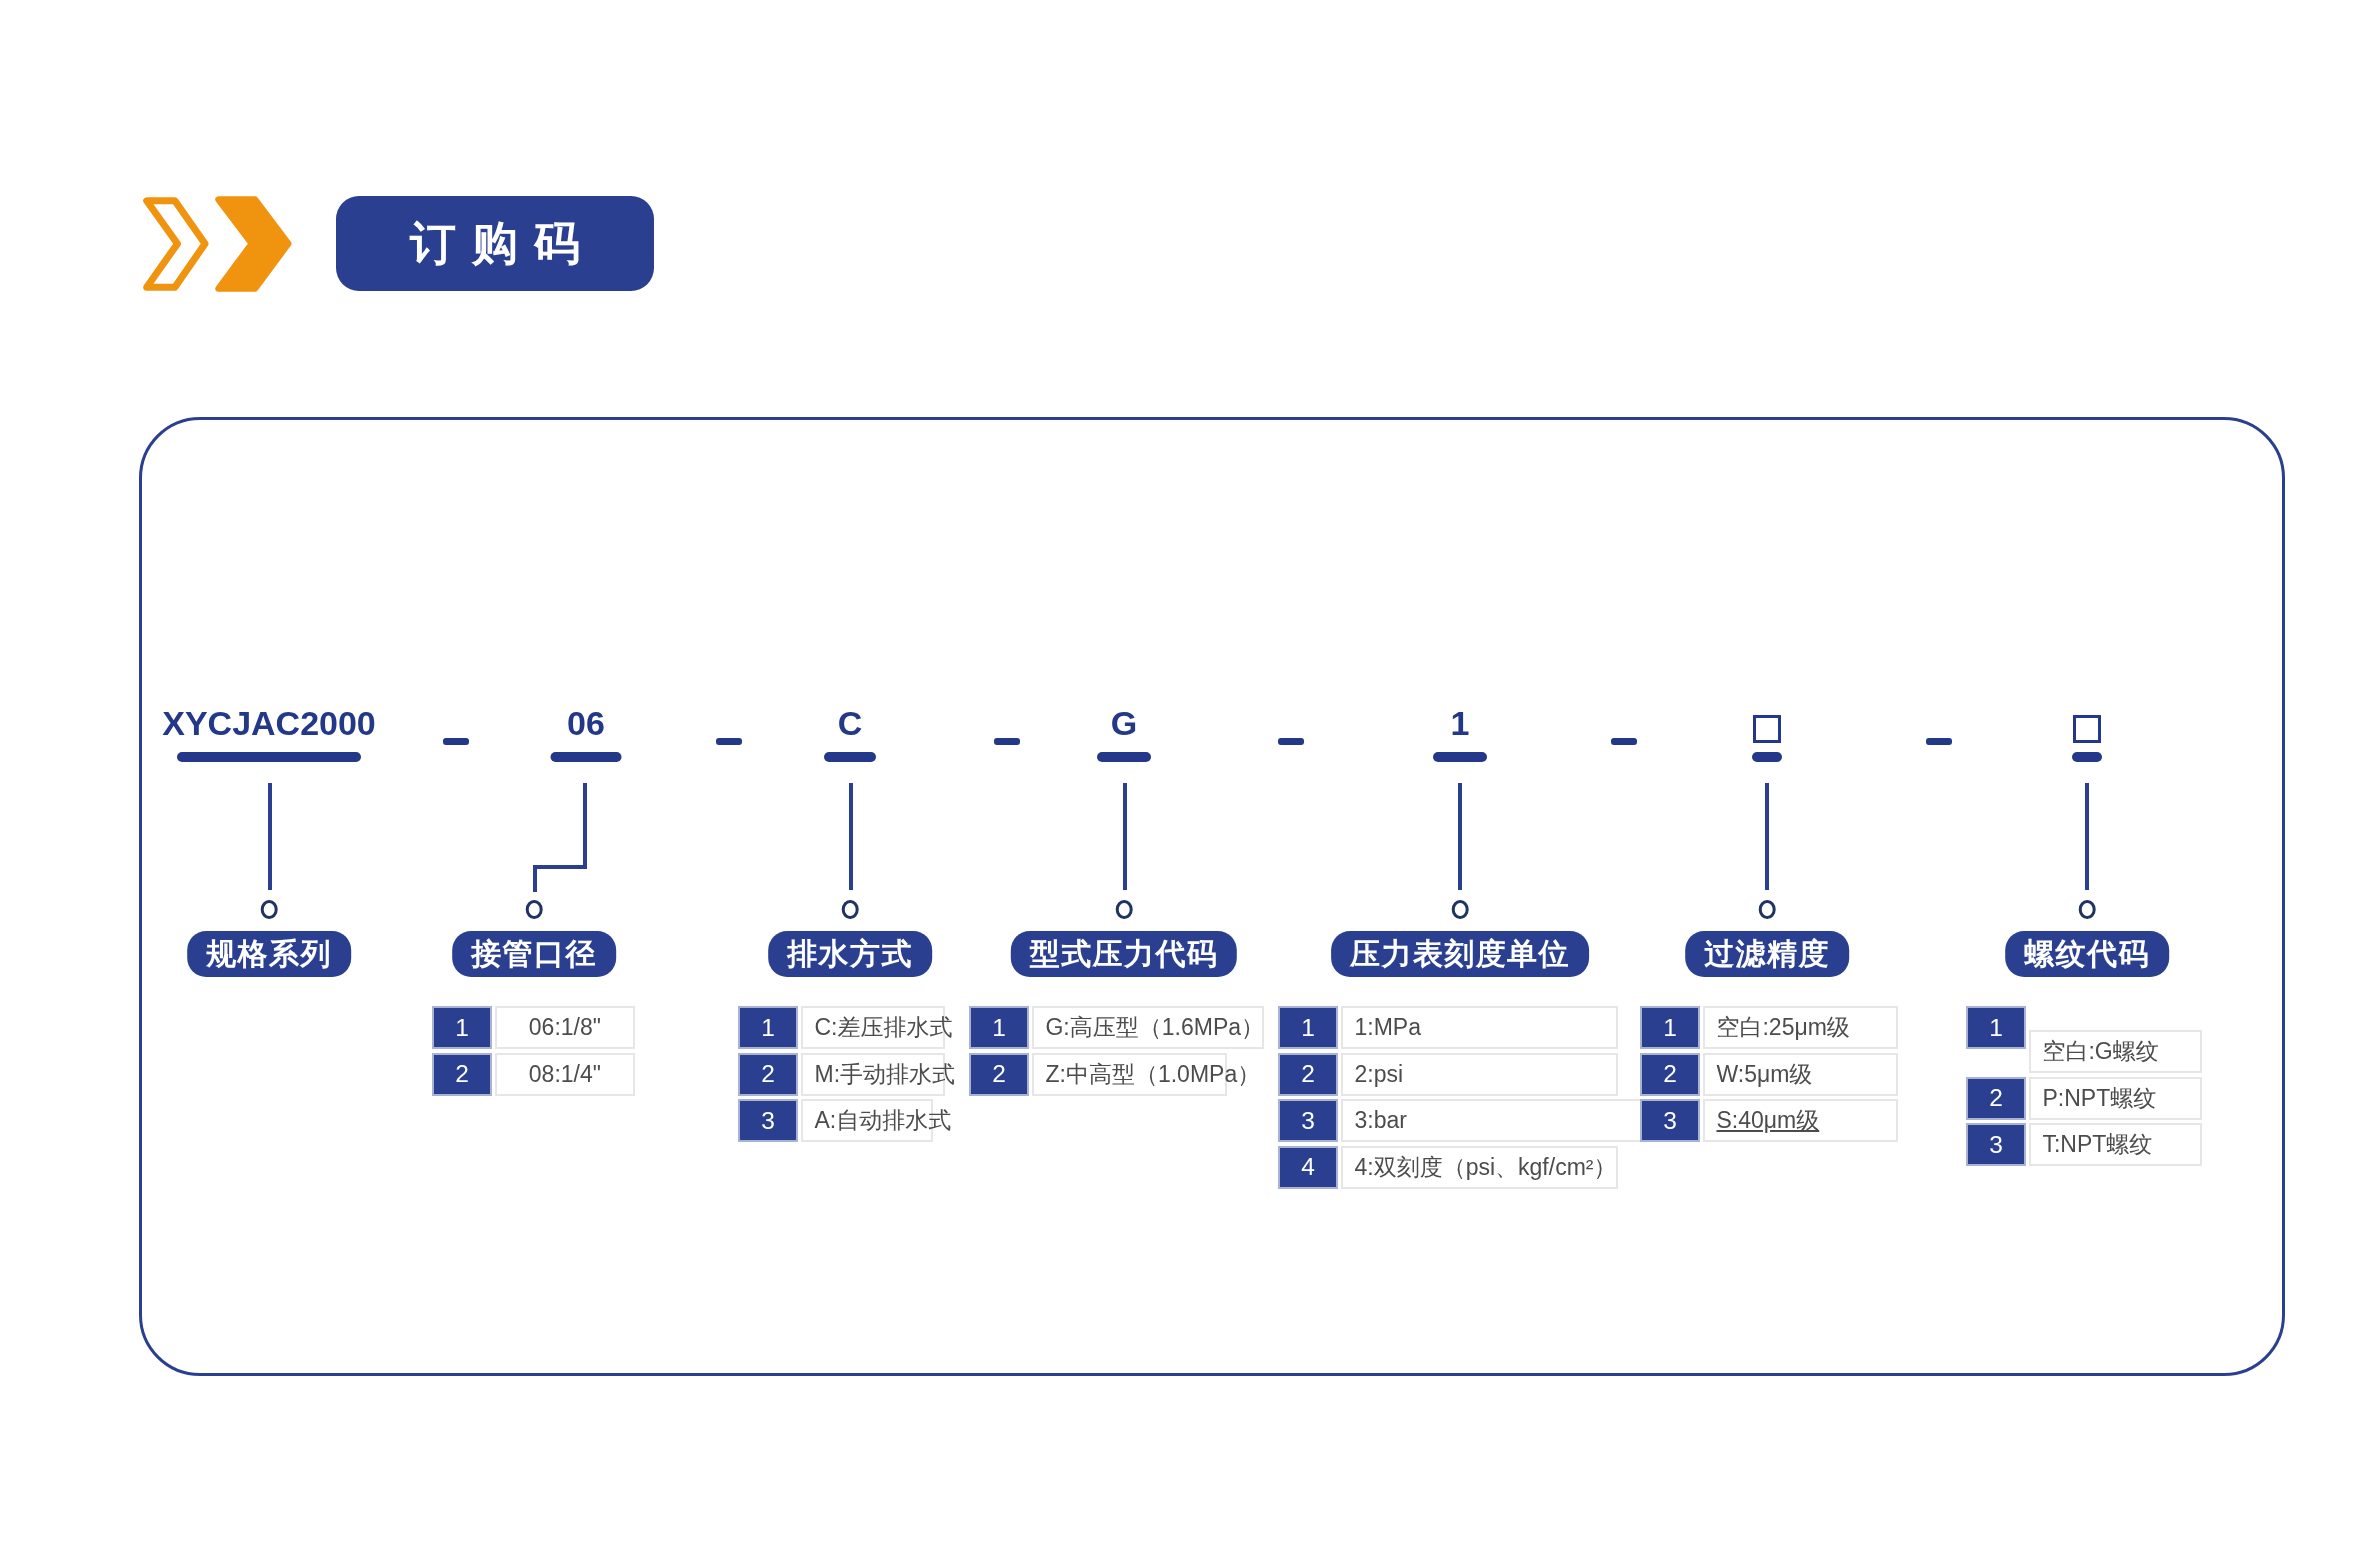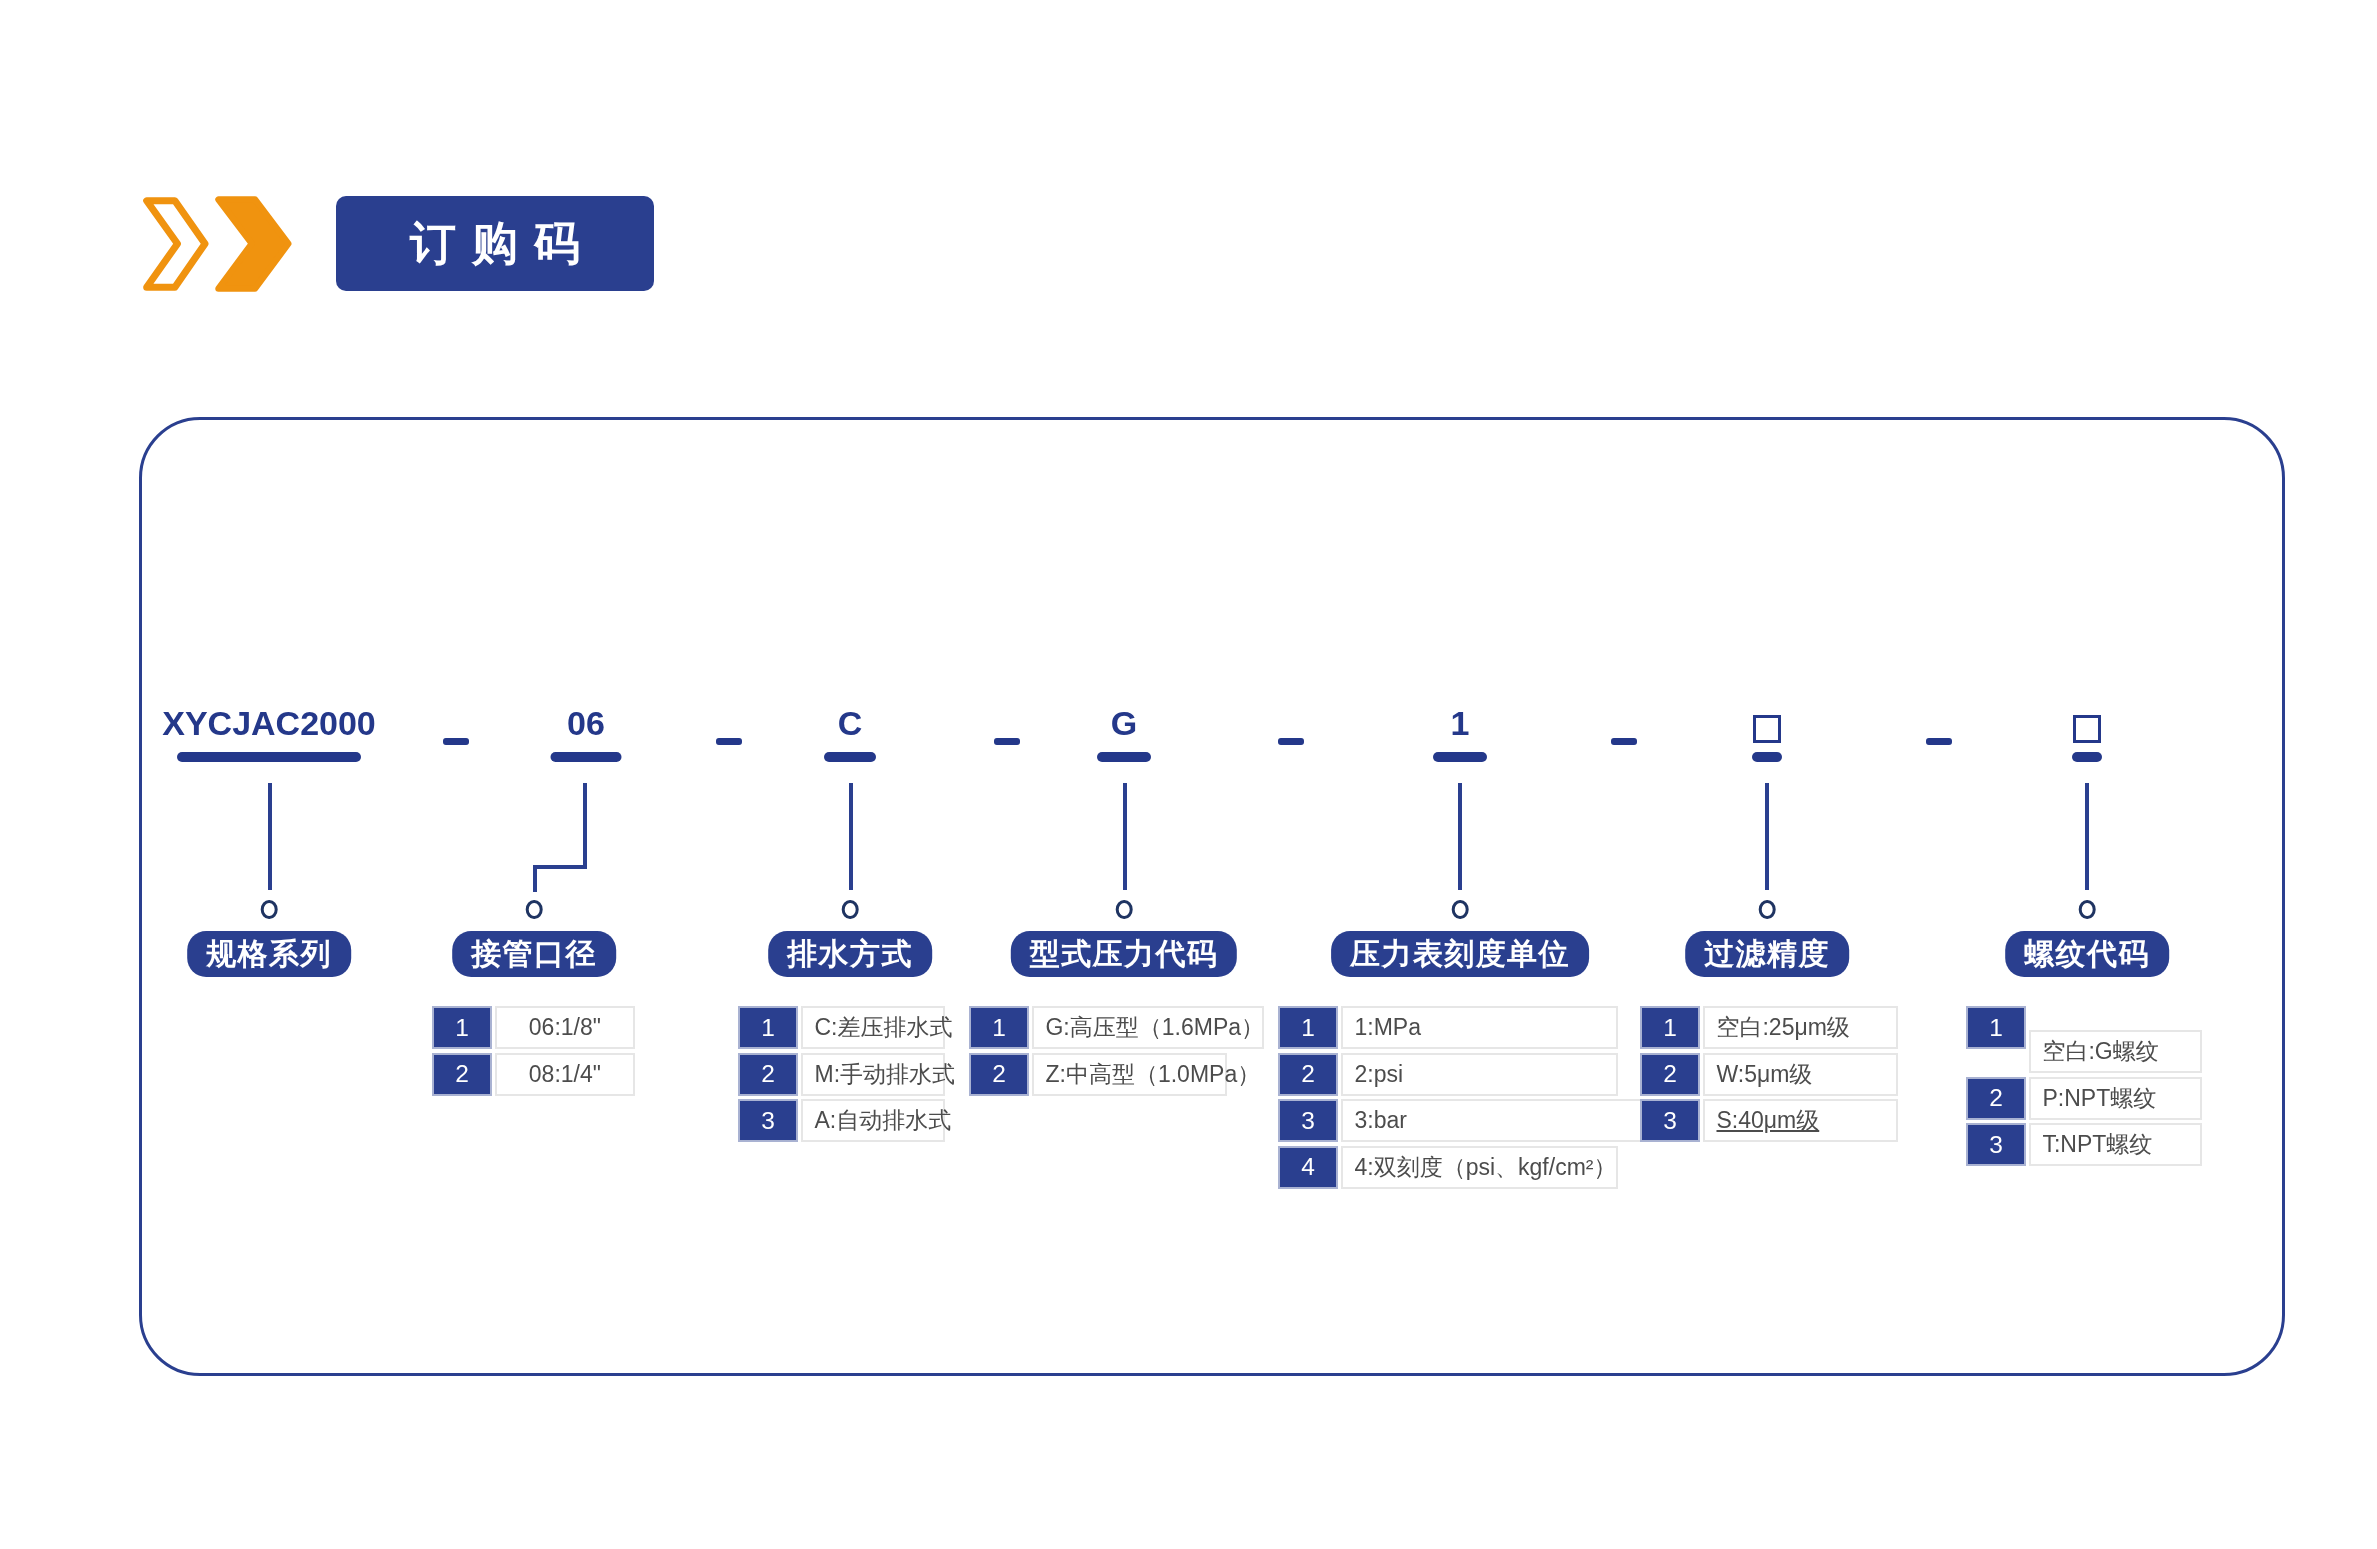--- a/index.html
+++ b/index.html
@@ -4,21 +4,21 @@
 <style>
   html,body{margin:0;padding:0;background:#ffffff;}
   .canvas{
     position:relative;width:2377px;height:1549px;background:#ffffff;
     font-family:"Liberation Sans","DejaVu Sans",sans-serif;overflow:hidden;
   }
   
   .brand{position:absolute;left:139px;top:189px;width:157px;height:110px;}
   .title-badge{
     position:absolute;left:336px;top:196px;width:318px;height:95px;
-    background:#2a3f8f;border-radius:10px;color:#fff;
+    background:#2a3f8f;border-radius:23px;color:#fff;
     font-size:46px;font-weight:bold;letter-spacing:16px;
     display:flex;align-items:center;justify-content:center;
     text-indent:16px;white-space:nowrap;
   }
   
   .frame{
     position:absolute;left:139px;top:417px;width:2146px;height:959px;
     border:3.6px solid #2a3f8f;border-radius:61px;box-sizing:border-box;
   }
   
@@ -143,21 +143,21 @@
     <div class="row">
       <div class="num">1</div>
       <div class="val" style="width:144px;">C:差压排水式</div>
     </div>
     <div class="row">
       <div class="num">2</div>
       <div class="val" style="width:144px;">M:手动排水式</div>
     </div>
     <div class="row">
       <div class="num">3</div>
-      <div class="val" style="width:144px;">A:自动排水式</div>
+      <div class="val" style="width:132px;">A:自动排水式</div>
     </div>
   </div>
 
   <div class="table" style="left:969px;">
     <div class="row">
       <div class="num">1</div>
       <div class="val" style="width:232px;">G:高压型（1.6MPa）</div>
     </div>
     <div class="row">
       <div class="num">2</div>

